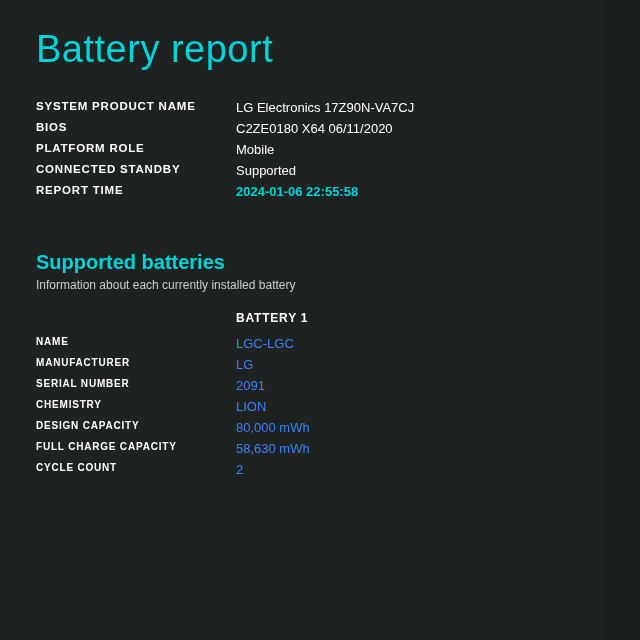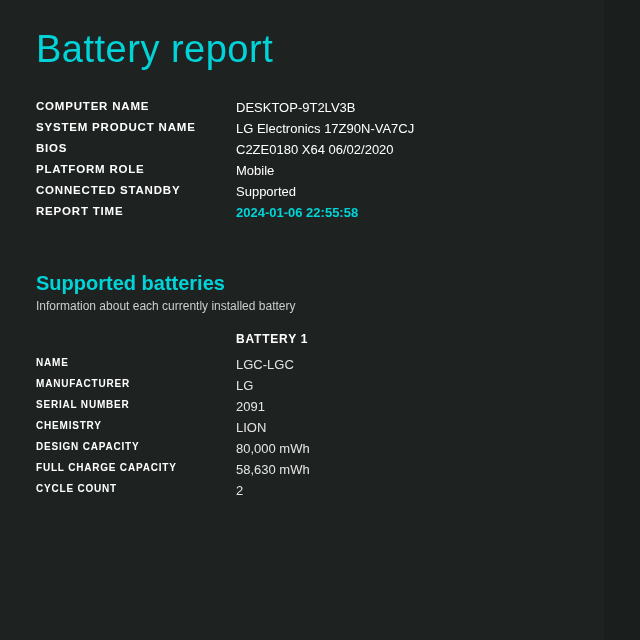--- a/index.html
+++ b/index.html
@@ -103,50 +103,46 @@
       font-weight: 700;
       color: #ffffff;
       width: 200px;
       letter-spacing: 0.8px;
       text-transform: uppercase;
       padding-right: 8px;
     }
 
     .battery-table tr td:last-child {
       font-size: 13px;
-      color: #e5e5e5;
+      color: #3b82f6;
       font-weight: 400;
     }
 
     .divider {
       height: 1px;
       background: transparent;
       margin: 18px 0;
     }
   </style>
 </head>
 <body>
 
 <div class="page-container">
 
   <h1 class="page-title">Battery report</h1>
 
   <table class="system-info-table">
     <tbody id="system-info-body">
-    <tr>
-          <td>COMPUTER NAME</td>
-          <td>DESKTOP-9T2LV3B</td>
-        </tr>
         <tr>
           <td>SYSTEM PRODUCT NAME</td>
           <td>LG Electronics 17Z90N-VA7CJ</td>
         </tr>
         <tr>
           <td>BIOS</td>
-          <td>C2ZE0180 X64 06/02/2020</td>
+          <td>C2ZE0180 X64 06/11/2020</td>
         </tr>
         <tr>
           <td>PLATFORM ROLE</td>
           <td>Mobile</td>
         </tr>
         <tr>
           <td>CONNECTED STANDBY</td>
           <td>Supported</td>
         </tr>
         <tr>

